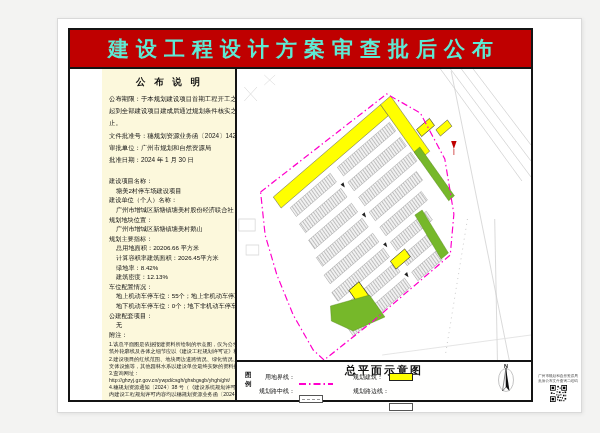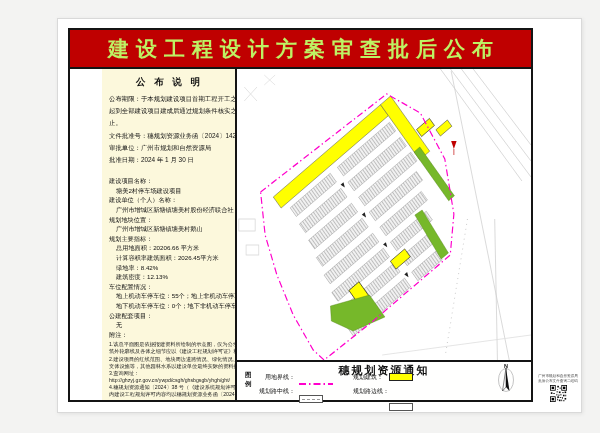--- a/index.html
+++ b/index.html
@@ -2,21 +2,21 @@
 <html><head>
 <meta charset="utf-8">
 <style>
   html,body{margin:0;padding:0;background:#e9e9e9;}
   .stage{position:relative;width:600px;height:433px;background:#f3f3f2;overflow:hidden;
          font-family:"Liberation Sans","DejaVu Sans",sans-serif;color:#111;}
   .paper{position:absolute;left:57px;top:18px;width:523px;height:393px;background:#ffffff;
          border:1px solid #d9d9d9;box-shadow:1px 1px 4px rgba(0,0,0,.08);}
   .frame{position:absolute;left:68px;top:28px;width:461px;height:370px;border:2px solid #141414;
          display:flex;flex-direction:column;background:#fff;}
-  .banner{height:37px;flex:0 0 37px;background:#bf0000;border-bottom:2px solid #141414;color:#bef264;
+  .banner{height:37px;flex:0 0 37px;background:#bf0000;border-bottom:2px solid #141414;color:#5eead4;
           display:flex;align-items:center;justify-content:center;font-weight:bold;
           font-size:21px;letter-spacing:7px;padding-left:7px;white-space:nowrap;}
   .docbody{flex:1;display:flex;min-height:0;padding-left:32px;}
   .panel{width:135px;flex:0 0 135px;background:#fcf8dc;border-right:2px solid #141414;
          padding:5px 5px 2px 7px;box-sizing:border-box;overflow:hidden;}
   .panel-heading{text-align:center;font-weight:bold;font-size:9.5px;letter-spacing:3px;margin:2px 0 4px 0;}
   .iline{font-size:6.4px;line-height:12.2px;white-space:nowrap;}
   .details{margin-top:10px;}
   .dline{font-size:6.2px;line-height:9.6px;white-space:nowrap;}
   .dline.indent{padding-left:7px;}
@@ -174,21 +174,21 @@
 
             <g>
               <polygon points="236,72 242,72 239,80" fill="#c00000"></polygon>
               <path d="M239,80 L239,86" stroke="#c00000" stroke-width="0.7"></path>
             </g>
           </svg>
         </div>
 
         <div class="legendbar">
           <div class="legend-label">图例</div>
-          <div class="plan-title">穗规划资源通知</div>
+          <div class="plan-title">总平面示意图</div>
 
           <div class="litem" style="left:28px;top:11px;">用地界线：</div>
           <div class="lswatch" style="left:62px;top:12px;">
             <svg width="34" height="8">
                 <line x1="0" y1="4" x2="34" y2="4" stroke="#ff00cc" stroke-width="2" stroke-dasharray="7 3 1.5 3"></line>
               </svg>
           </div>
 
           <div class="litem" style="left:116px;top:11px;">规划建筑：</div>
           <div class="lswatch box-swatch yellow" style="left:152px;top:11px;"></div>

